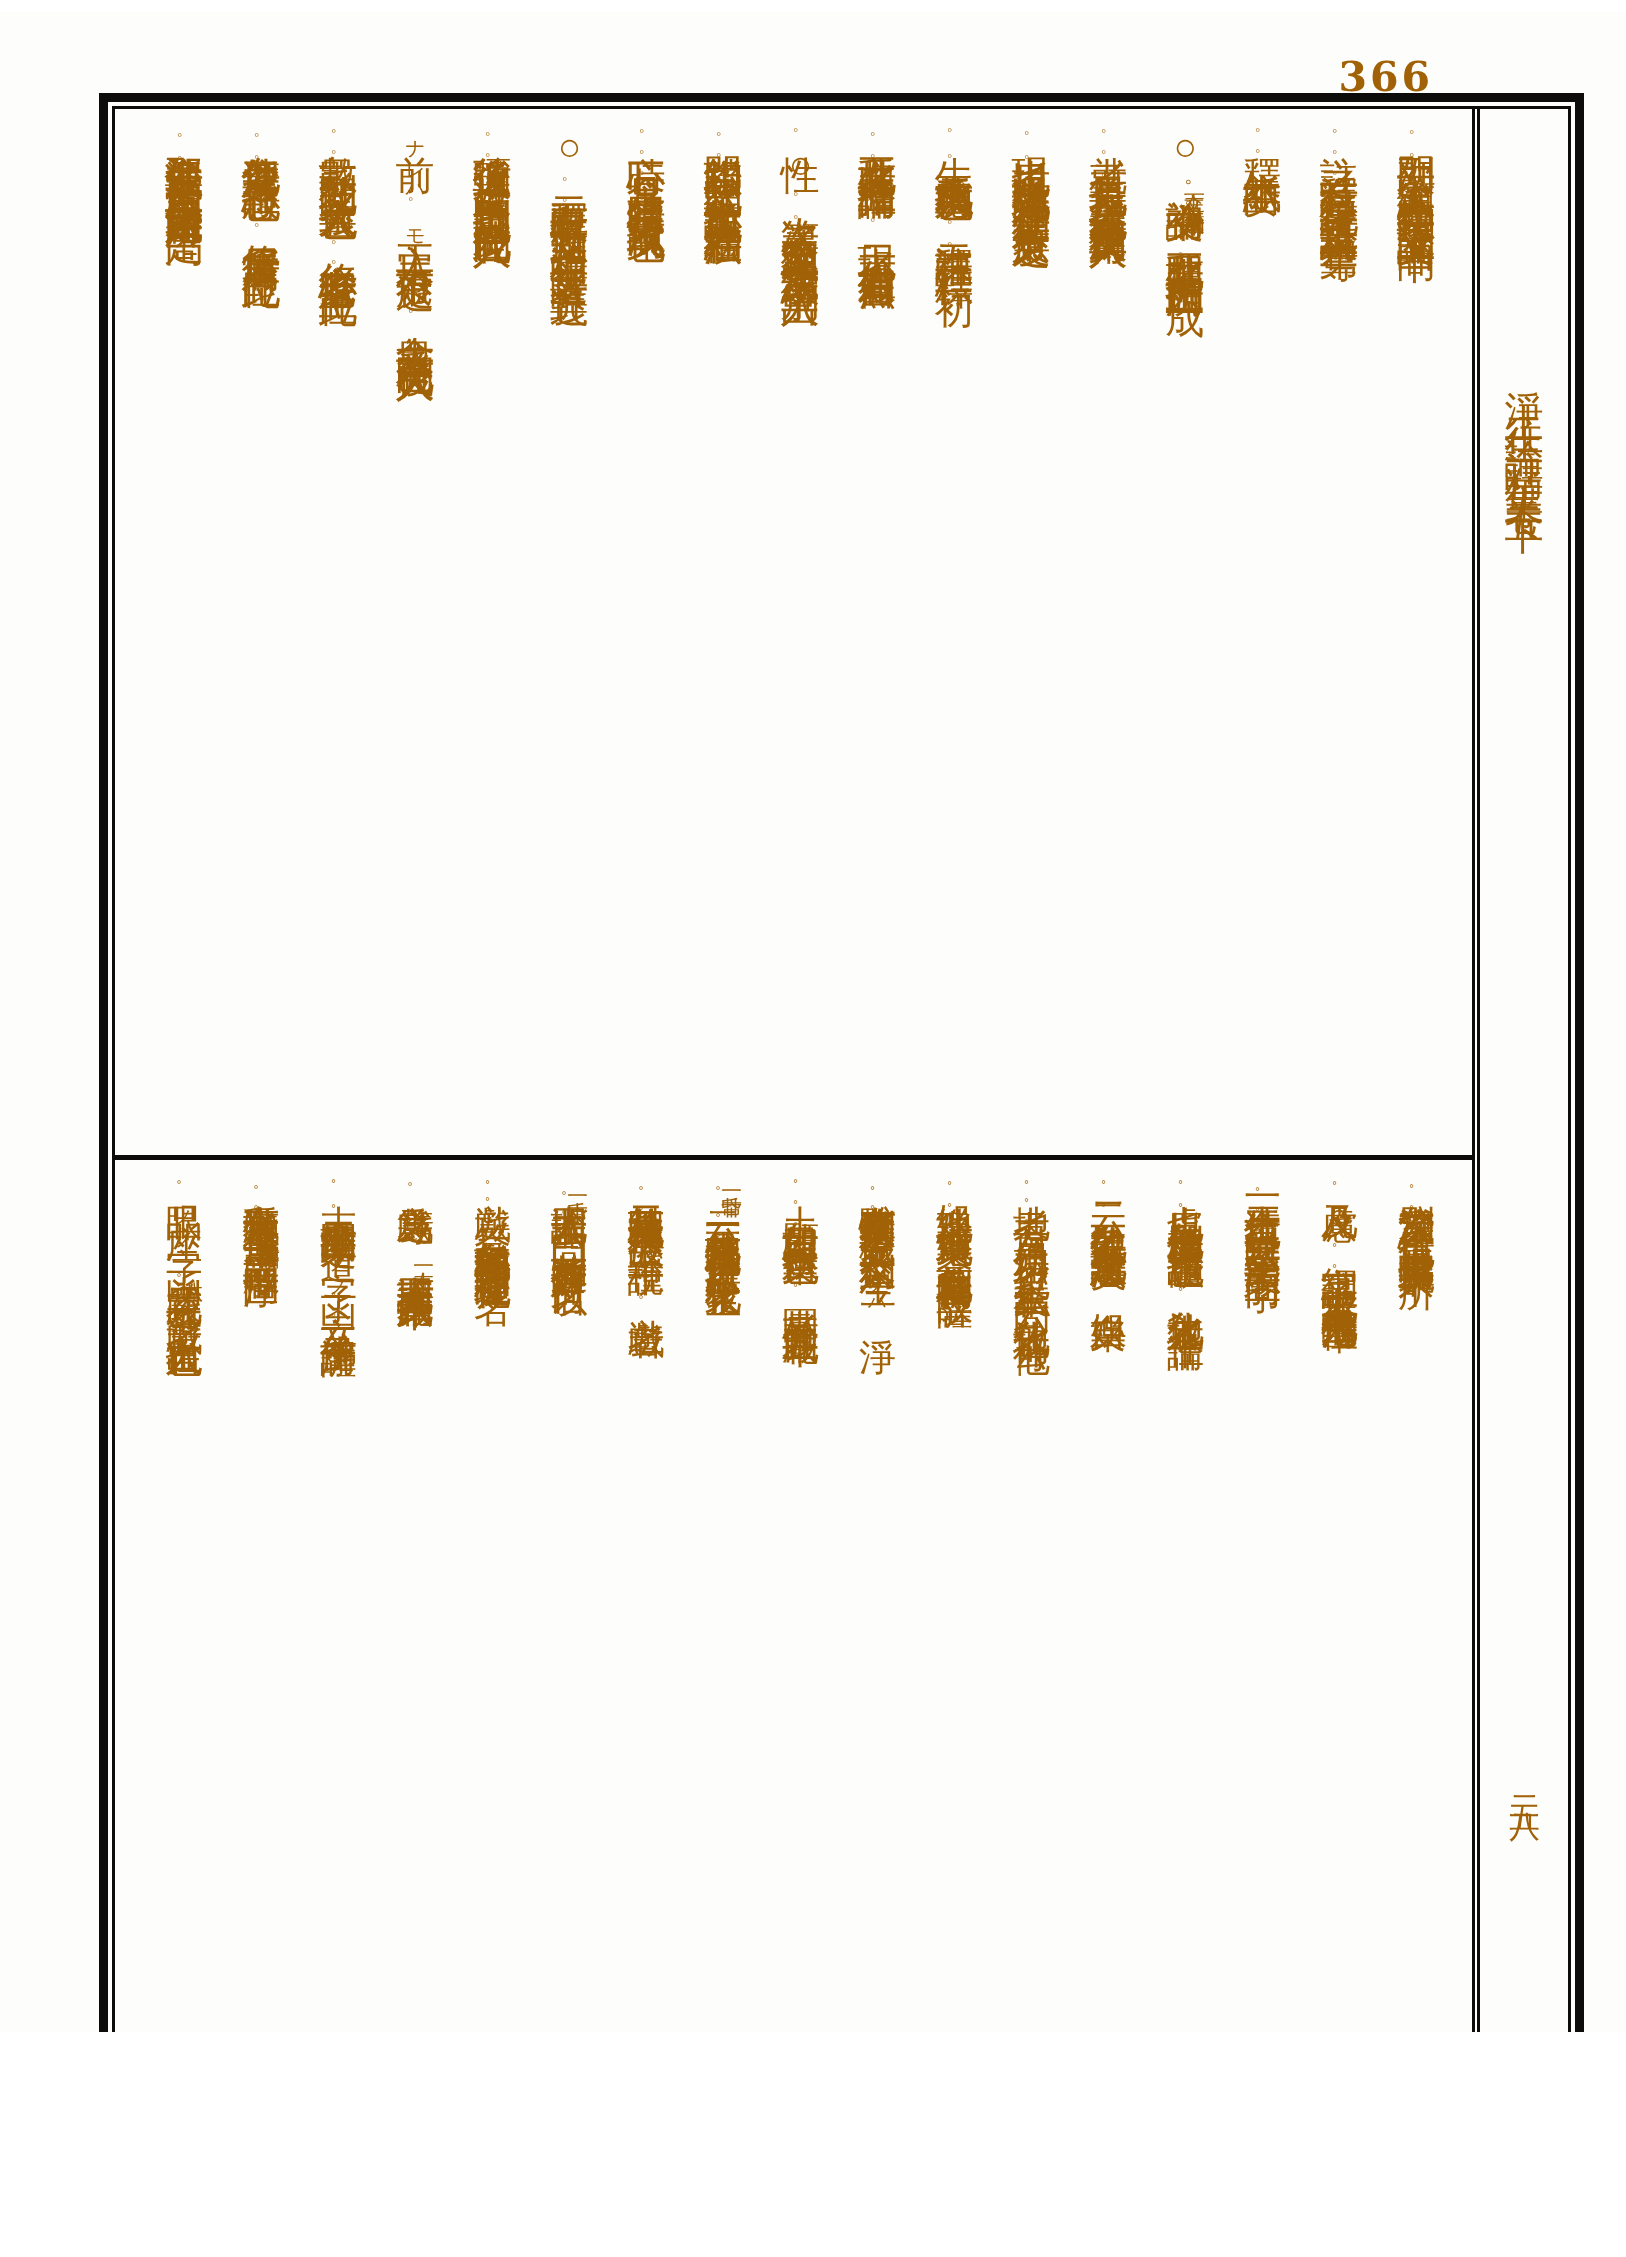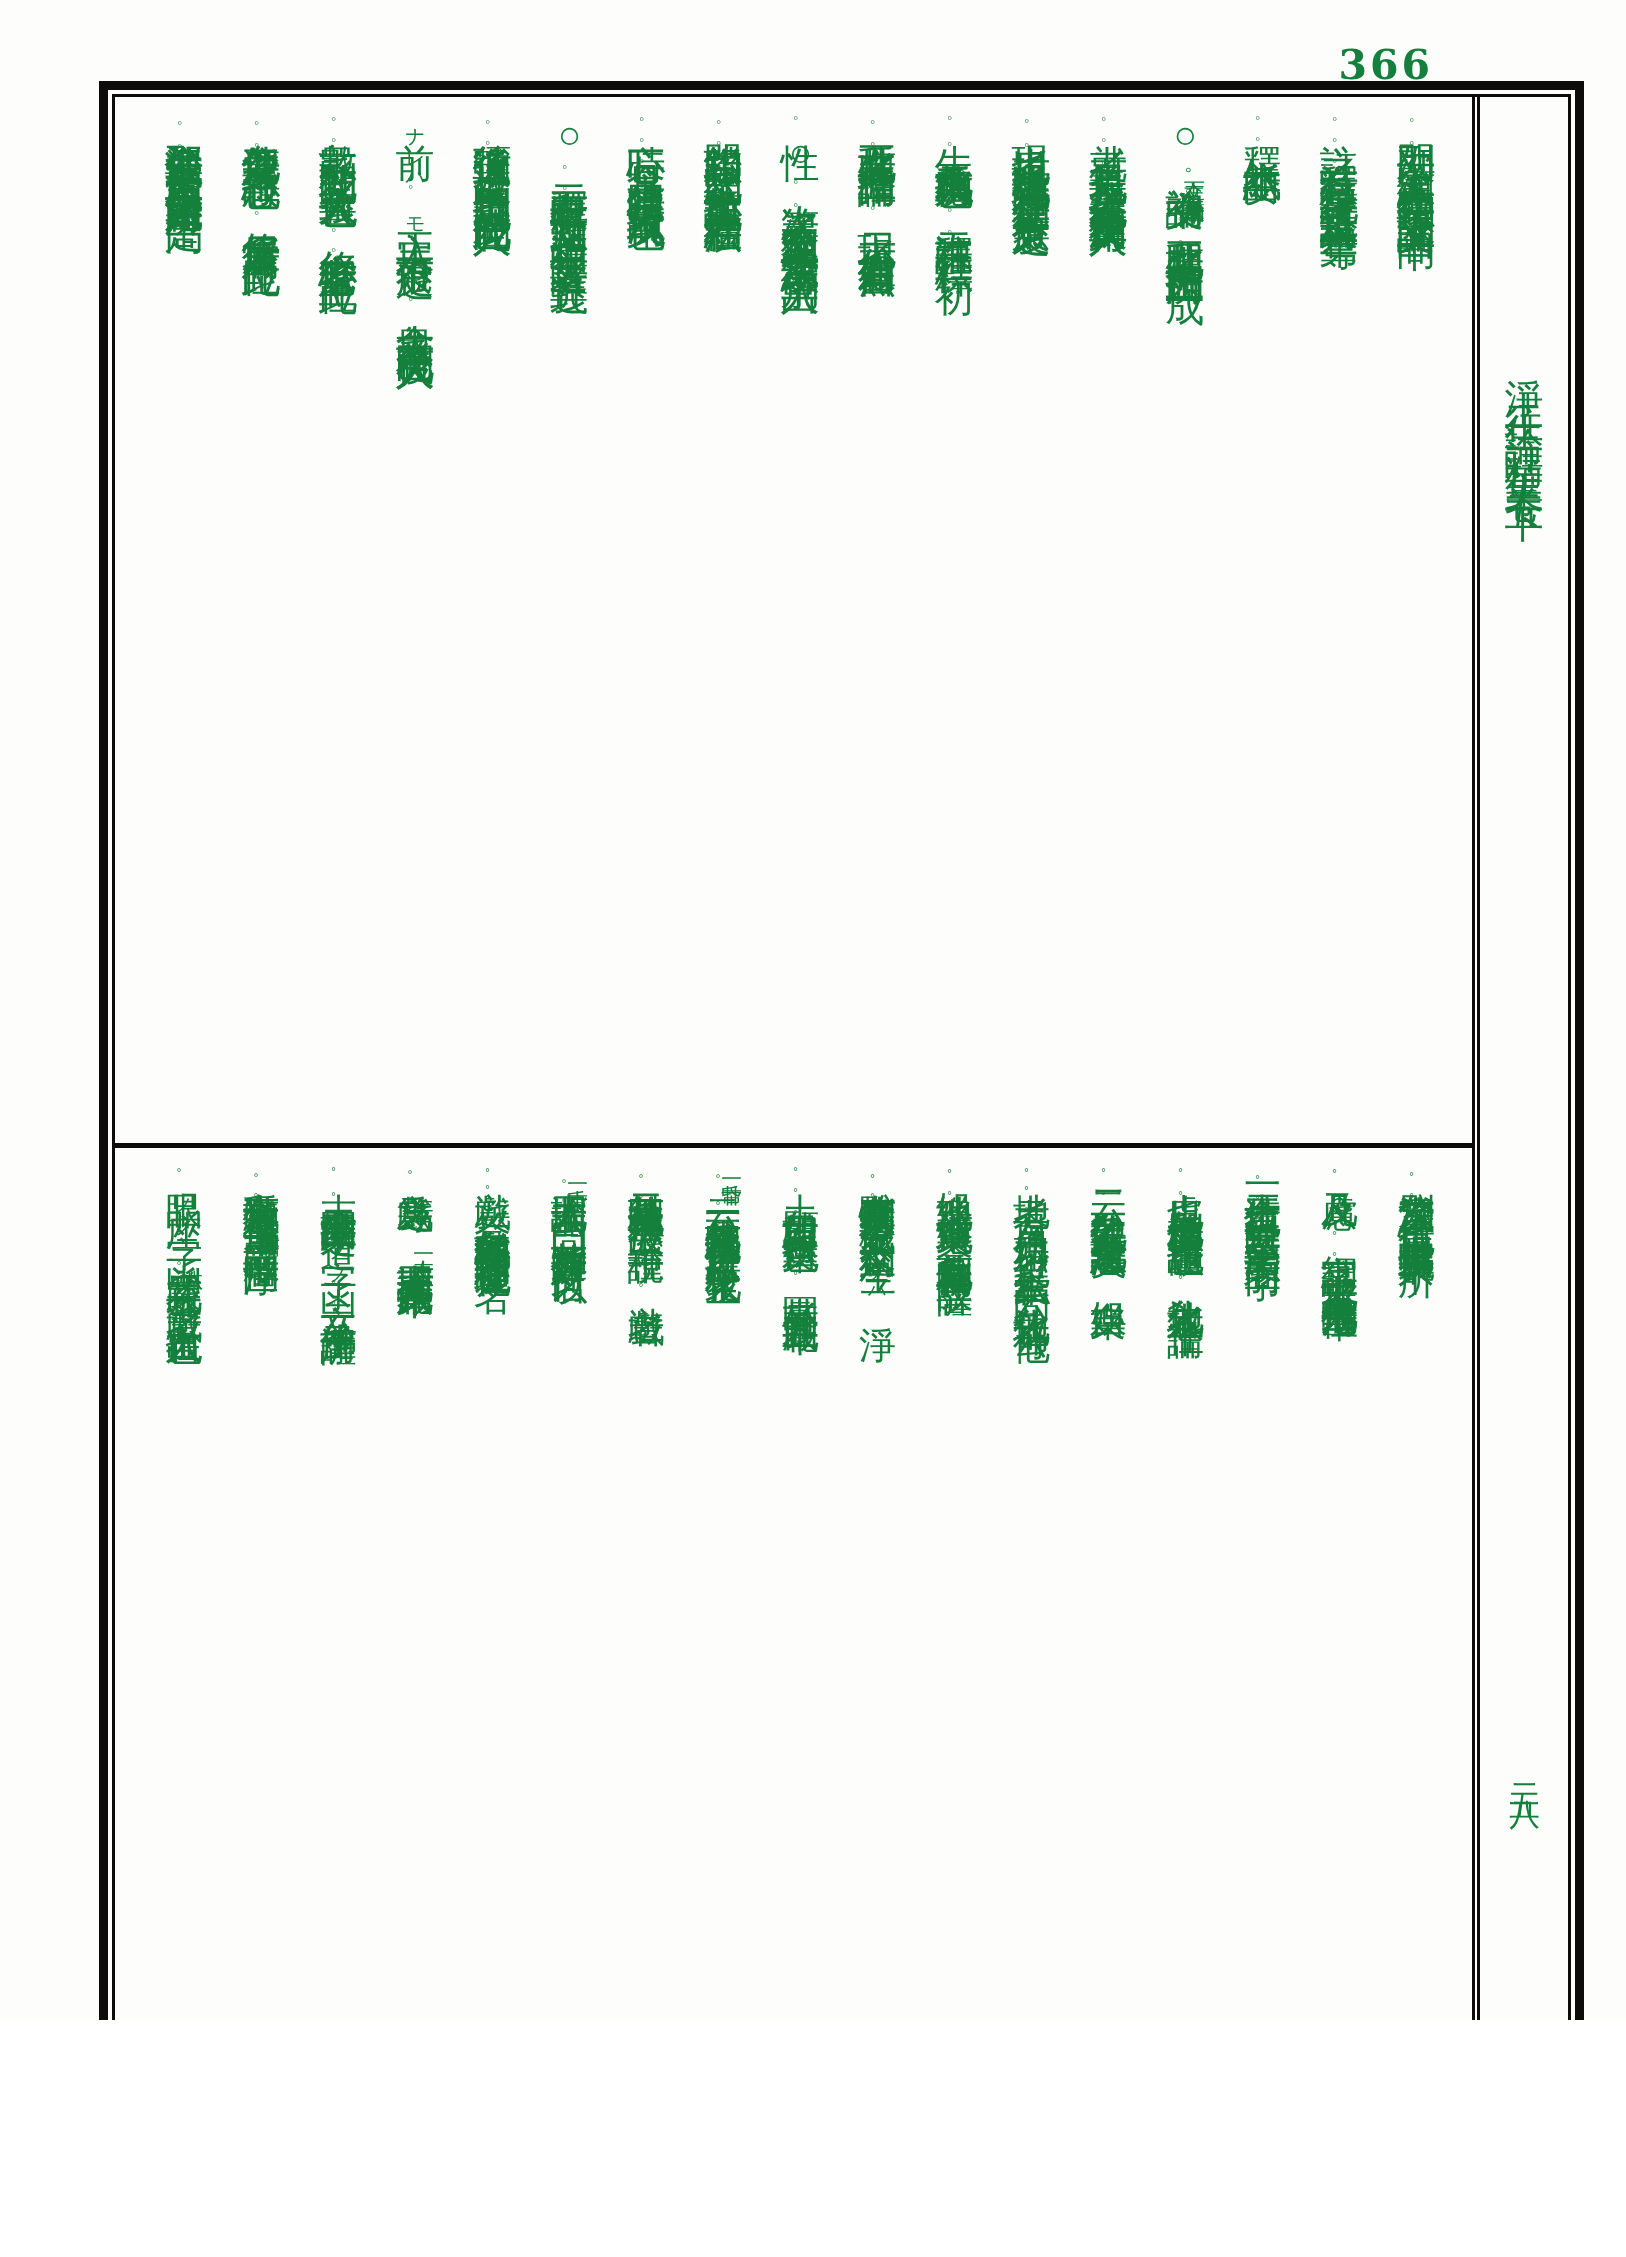--- a/index.html
+++ b/index.html
@@ -2,22 +2,23 @@
 <html><head>
 <meta charset="utf-8">
 <style>
   * { box-sizing: border-box; margin: 0; padding: 0; }
   html,body { background:#ffffff; }
   body { font-family: "Liberation Serif", "DejaVu Serif", serif; }
   #page {
     position: relative;
     width: 1626px; height: 2020px;
     background: #fdfdfb;
-    color: #15803d;
+    color: #a16207;
     overflow: hidden;
+    margin-top: 12px;
   }
   .pageno {
     position: absolute; top: 41px; right: 193px;
     font-size: 41px; font-weight: bold; letter-spacing: 3px;
     font-family: "DejaVu Serif", "Liberation Serif", serif;
   }
   .frame {
     position: absolute; left: 99px; top: 81px;
     width: 1485px; height: 2073px;
     border: 9.9px solid #0e0c0a;

